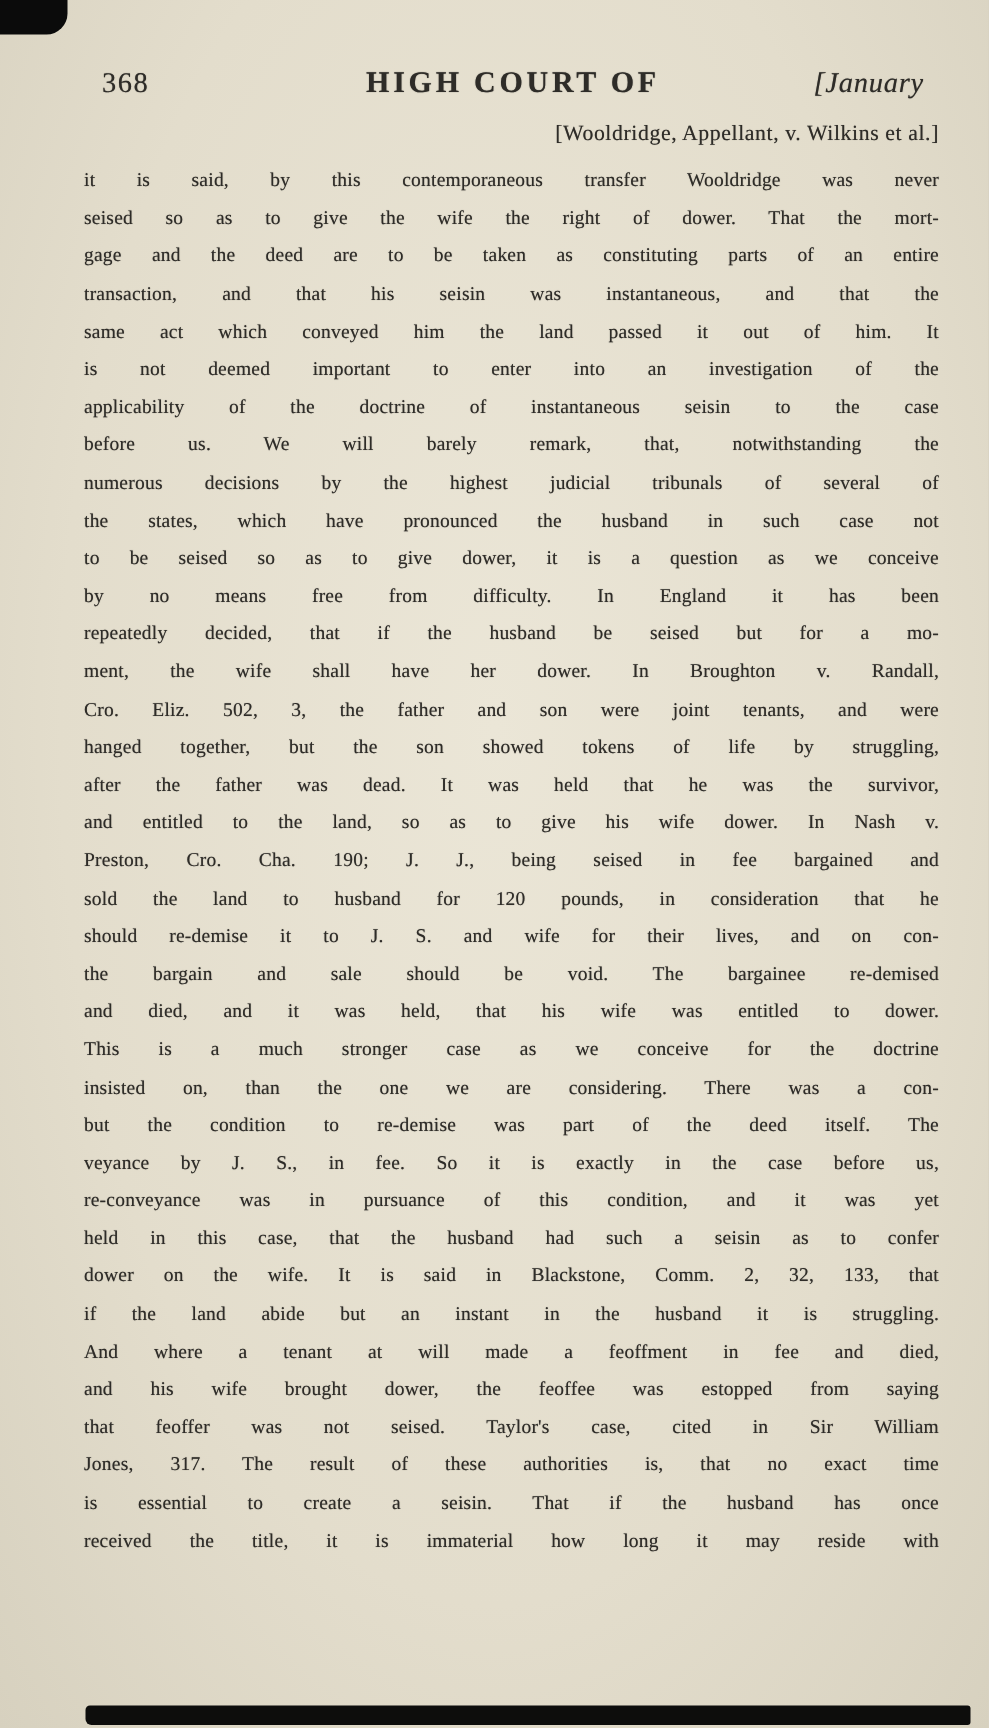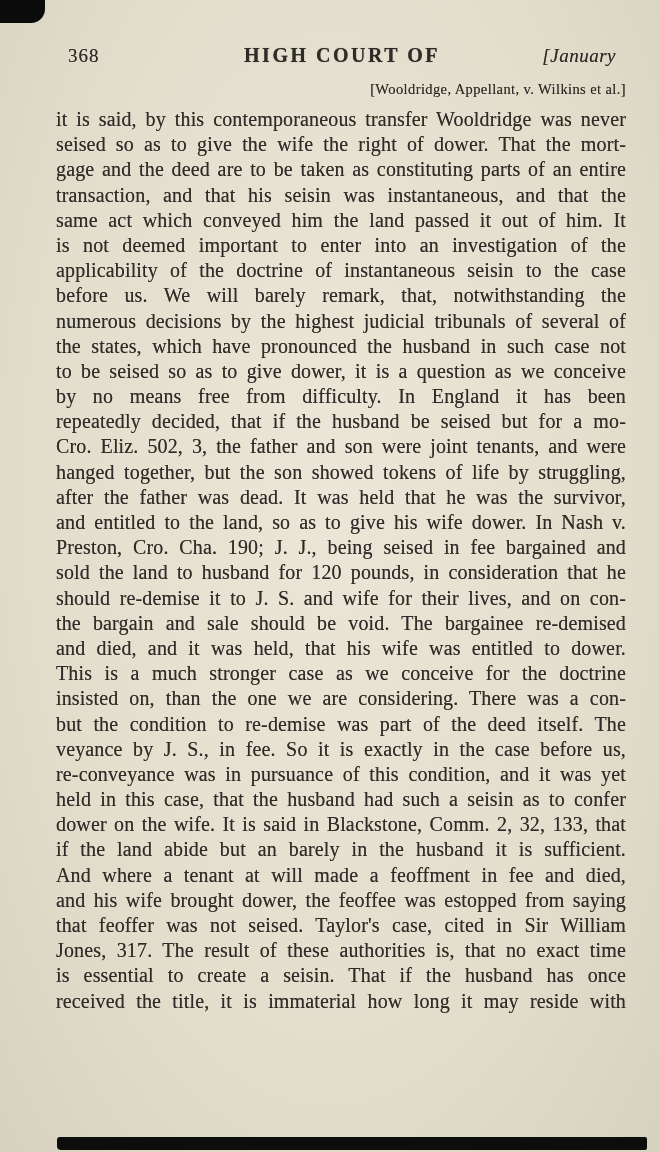--- a/index.html
+++ b/index.html
@@ -53,21 +53,21 @@
     font-size: 14.5px;
     letter-spacing: 0.4px;
     text-shadow: 0 0 0.5px rgba(46,44,40,0.6);
   }
   .body-text {
     margin-top: 9px;
   }
   .body-text .line {
     line-height: 25.2px;
     height: 25.2px;
-    font-size: 20px;
+    font-size: 13px;
     letter-spacing: 0.15px;
     text-align: justify;
     text-align-last: justify;
     text-justify: inter-word;
     text-shadow: 0 0 0.6px rgba(46,44,40,0.6);
   }
   .artifact-top-left {
     position: absolute;
     top: 0;
     left: 0;
@@ -108,37 +108,38 @@
       <div class="line">transaction, and that his seisin was instantaneous, and that the</div>
       <div class="line">same act which conveyed him the land passed it out of him. It</div>
       <div class="line">is not deemed important to enter into an investigation of the</div>
       <div class="line">applicability of the doctrine of instantaneous seisin to the case</div>
       <div class="line">before us. We will barely remark, that, notwithstanding the</div>
       <div class="line">numerous decisions by the highest judicial tribunals of several of</div>
       <div class="line">the states, which have pronounced the husband in such case not</div>
       <div class="line">to be seised so as to give dower, it is a question as we conceive</div>
       <div class="line">by no means free from difficulty. In England it has been</div>
       <div class="line">repeatedly decided, that if the husband be seised but for a mo-</div>
+      <div class="line">ment, the wife shall have her dower. In Broughton v. Randall,</div>
       <div class="line">Cro. Eliz. 502, 3, the father and son were joint tenants, and were</div>
       <div class="line">hanged together, but the son showed tokens of life by struggling,</div>
       <div class="line">after the father was dead. It was held that he was the survivor,</div>
       <div class="line">and entitled to the land, so as to give his wife dower. In Nash v.</div>
       <div class="line">Preston, Cro. Cha. 190; J. J., being seised in fee bargained and</div>
       <div class="line">sold the land to husband for 120 pounds, in consideration that he</div>
       <div class="line">should re-demise it to J. S. and wife for their lives, and on con-</div>
       <div class="line">the bargain and sale should be void. The bargainee re-demised</div>
       <div class="line">and died, and it was held, that his wife was entitled to dower.</div>
       <div class="line">This is a much stronger case as we conceive for the doctrine</div>
       <div class="line">insisted on, than the one we are considering. There was a con-</div>
       <div class="line">but the condition to re-demise was part of the deed itself. The</div>
       <div class="line">veyance by J. S., in fee. So it is exactly in the case before us,</div>
       <div class="line">re-conveyance was in pursuance of this condition, and it was yet</div>
       <div class="line">held in this case, that the husband had such a seisin as to confer</div>
       <div class="line">dower on the wife. It is said in Blackstone, Comm. 2, 32, 133, that</div>
-      <div class="line">if the land abide but an barely in the husband it is sufficient.</div>
+      <div class="line">if the land abide but an instant in the husband it is struggling.</div>
       <div class="line">And where a tenant at will made a feoffment in fee and died,</div>
       <div class="line">and his wife brought dower, the feoffee was estopped from saying</div>
       <div class="line">that feoffer was not seised. Taylor's case, cited in Sir William</div>
       <div class="line">Jones, 317. The result of these authorities is, that no exact time</div>
       <div class="line">is essential to create a seisin. That if the husband has once</div>
       <div class="line">received the title, it is immaterial how long it may reside with</div>
     </div>
 
   <div class="artifact-bottom-bar"></div>
 

